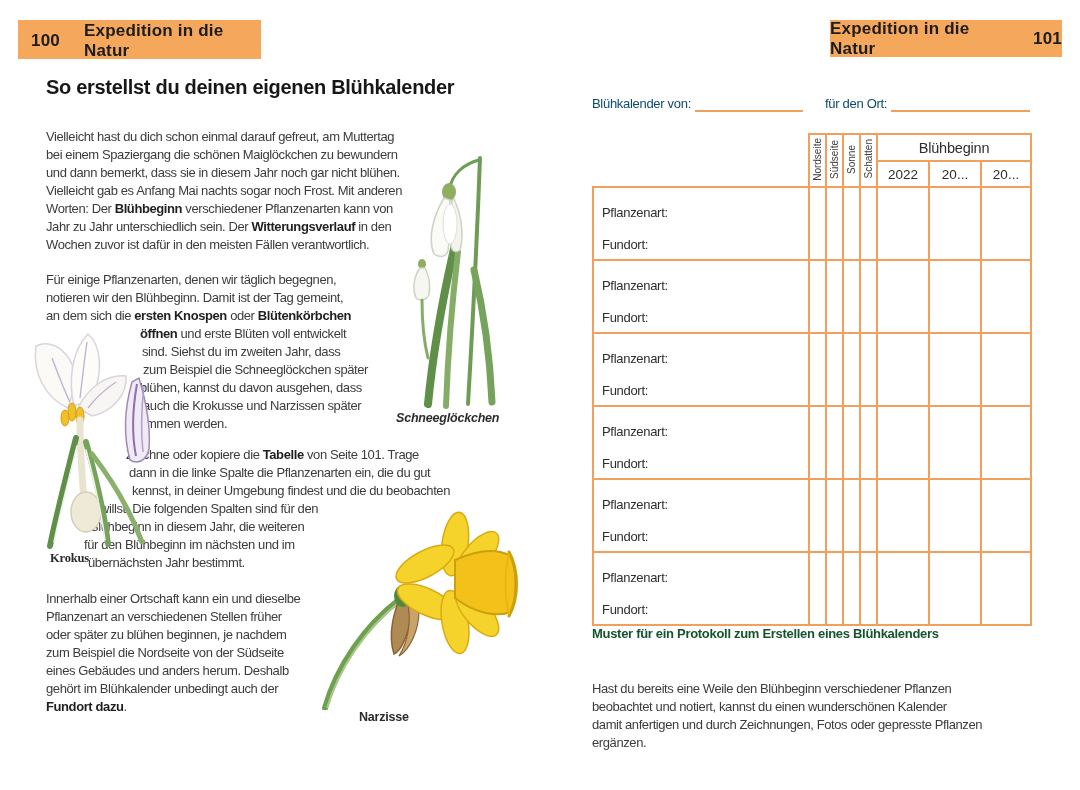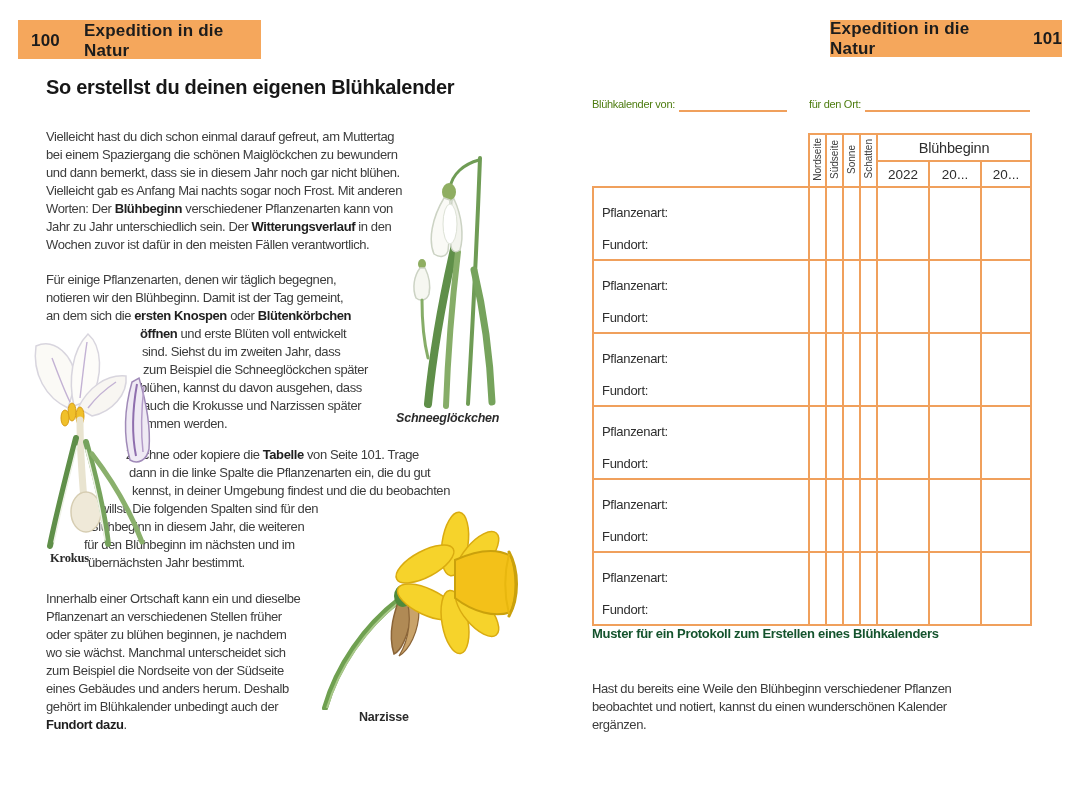--- a/index.html
+++ b/index.html
@@ -51,21 +51,21 @@
   .p3 .ln:nth-child(6){margin-left:38px;}
   .p3 .ln:nth-child(7){margin-left:42px;}
   
   .plant-caption{font-size:12.5px;font-weight:bold;color:#2b2b2b;letter-spacing:-0.2px;}
   .cap-snowdrop{left:396px;top:411px;font-style:italic;}
   .cap-crocus{left:50px;top:551px;font-family:Liberation Serif, serif;}
   .cap-daffodil{left:359px;top:710px;}
   
   .fill-row{
     left:592px;top:92px;width:438px;height:20px;
-    display:flex;align-items:flex-end;font-size:11px;letter-spacing:-0.3px;color:#4d7c0f;
+    display:flex;align-items:flex-end;font-size:13px;letter-spacing:-0.3px;color:#0c4a6e;
   }
   .fill-row .lbl{line-height:16px;}
   .uline{border-bottom:2px solid var(--orange-line);height:14px;}
   .uline1{width:108px;margin-left:4px;}
   .gap1{width:22px;}
   .uline2{flex:1;margin-left:4px;}
   
   .bloom-table{
     left:592px;top:133px;
     border-collapse:collapse;table-layout:fixed;
@@ -134,21 +134,20 @@
     <div class="ln"><span>kennst, in deiner Umgebung findest und die du beobachten</span></div>
     <div class="ln"><span>willst. Die folgenden Spalten sind für den</span></div>
     <div class="ln"><span>Blühbeginn in diesem Jahr, die weiteren</span></div>
     <div class="ln"><span>für den Blühbeginn im nächsten und im</span></div>
     <div class="ln"><span>übernächsten Jahr bestimmt.</span></div>
   </div>
 <div class="abs para p4">
     <div class="ln"><span>Innerhalb einer Ortschaft kann ein und dieselbe</span></div>
     <div class="ln"><span>Pflanzenart an verschiedenen Stellen früher</span></div>
     <div class="ln"><span>oder später zu blühen beginnen, je nachdem</span></div>
-    <div class="ln"><span>wo sie wächst. Manchmal unterscheidet sich</span></div>
     <div class="ln"><span>zum Beispiel die Nordseite von der Südseite</span></div>
     <div class="ln"><span>eines Gebäudes und anders herum. Deshalb</span></div>
     <div class="ln"><span>gehört im Blühkalender unbedingt auch der</span></div>
     <div class="ln"><span class="b">Fundort dazu</span><span>.</span></div>
   </div>
 
 <div class="abs illus illus-snowdrop">
   <svg width="140" height="258" viewBox="0 0 140 258" xmlns="http://www.w3.org/2000/svg">
     <g fill="none" stroke-linecap="round">
       <path d="M92,6 C90,60 86,150 80,252" stroke="#6f9c55" stroke-width="4"></path>
@@ -343,14 +342,15 @@
     <td></td>
   </tr>
 </tbody>
 </table>
 
 <div class="abs table-caption">Muster für ein Protokoll zum Erstellen eines Blühkalenders</div>
 
 <div class="abs para p5">
     <div class="ln"><span>Hast du bereits eine Weile den Blühbeginn verschiedener Pflanzen</span></div>
     <div class="ln"><span>beobachtet und notiert, kannst du einen wunderschönen Kalender</span></div>
+    <div class="ln"><span>damit anfertigen und durch Zeichnungen, Fotos oder gepresste Pflanzen</span></div>
     <div class="ln"><span>ergänzen.</span></div>
   </div>
 
 </body></html>

